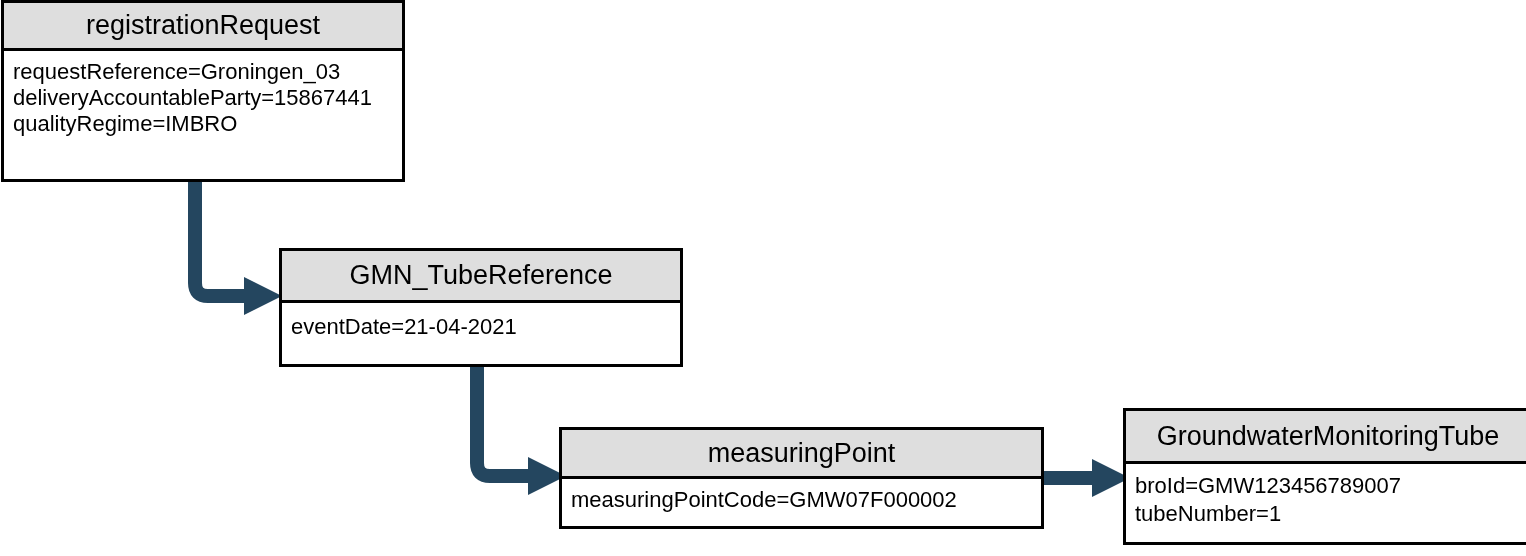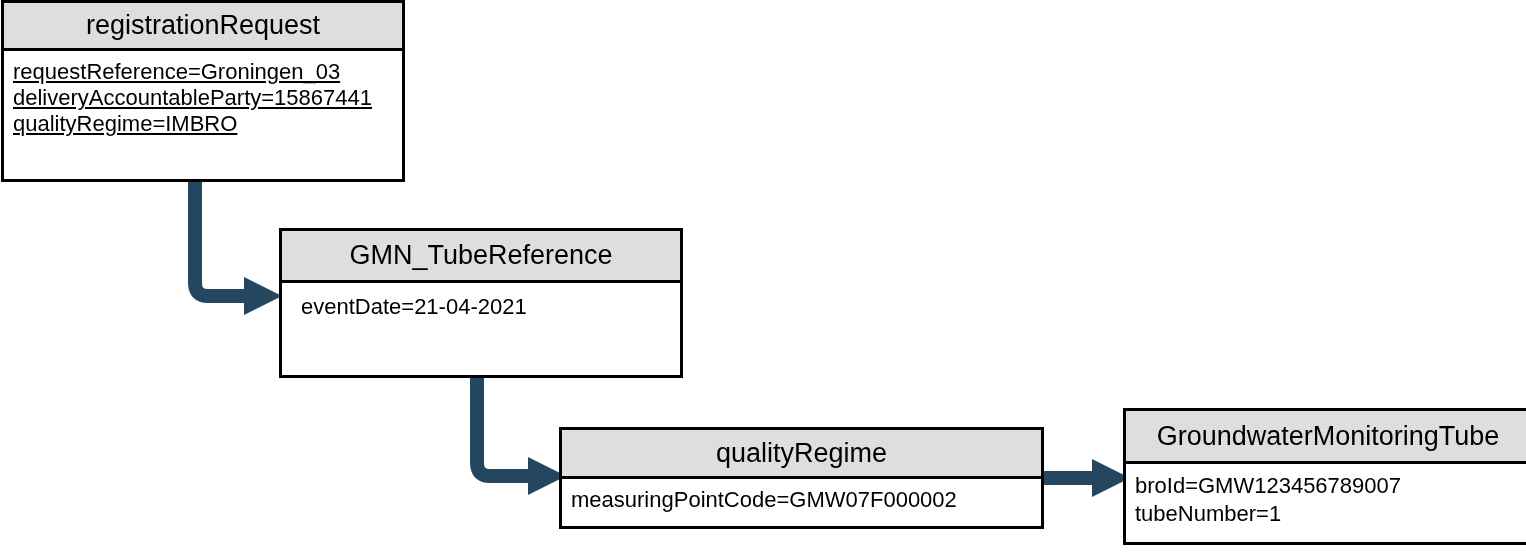--- a/index.html
+++ b/index.html
@@ -83,39 +83,39 @@
     <svg width="92" height="46" viewBox="0 0 92 46" xmlns="http://www.w3.org/2000/svg">
       <path d="M 0 23 L 58 23" fill="none" stroke="#24465F" stroke-width="14" stroke-linecap="butt"></path>
       <path d="M 52 4 L 90 23 L 52 42 Z" fill="#24465F"></path>
     </svg>
   </div>
 
   <div class="node" style="left:1px; top:0px; width:404px; height:182px;">
     <div class="node-header" style="height:48px; font-size:27px;">
       <span>registrationRequest</span>
     </div>
-    <div class="node-body" style="padding:8px 0 0 9px; font-size:22px; line-height:26px;text-decoration:underline;">
+    <div class="node-body" style="padding:8px 0 0 9px; font-size:22px; line-height:26px;">
       <div class="attr">requestReference=Groningen_03</div>
       <div class="attr">deliveryAccountableParty=15867441</div>
       <div class="attr">qualityRegime=IMBRO</div>
     </div>
   </div>
 
-  <div class="node" style="left:279px; top:228px; width:404px; height:150px;">
+  <div class="node" style="left:279px; top:248px; width:404px; height:119px;">
     <div class="node-header" style="height:52px; font-size:27px;">
       <span>GMN_TubeReference</span>
     </div>
-    <div class="node-body" style="padding:11px 0 0 19px; font-size:22px; line-height:26px;">
+    <div class="node-body" style="padding:11px 0 0 9px; font-size:22px; line-height:26px;">
       <div class="attr">eventDate=21-04-2021</div>
     </div>
   </div>
 
   <div class="node" style="left:559px; top:427px; width:485px; height:102px;">
     <div class="node-header" style="height:49px; font-size:27px;">
-      <span>qualityRegime</span>
+      <span>measuringPoint</span>
     </div>
     <div class="node-body" style="padding:8px 13px 0 9px; font-size:22px; line-height:26px;">
       <div class="attr">measuringPointCode=GMW07F000002</div>
     </div>
   </div>
 
   <div class="node" style="left:1123px; top:408px; width:410px; height:137px;">
     <div class="node-header" style="height:53px; font-size:27px;">
       <span>GroundwaterMonitoringTube</span>
     </div>

